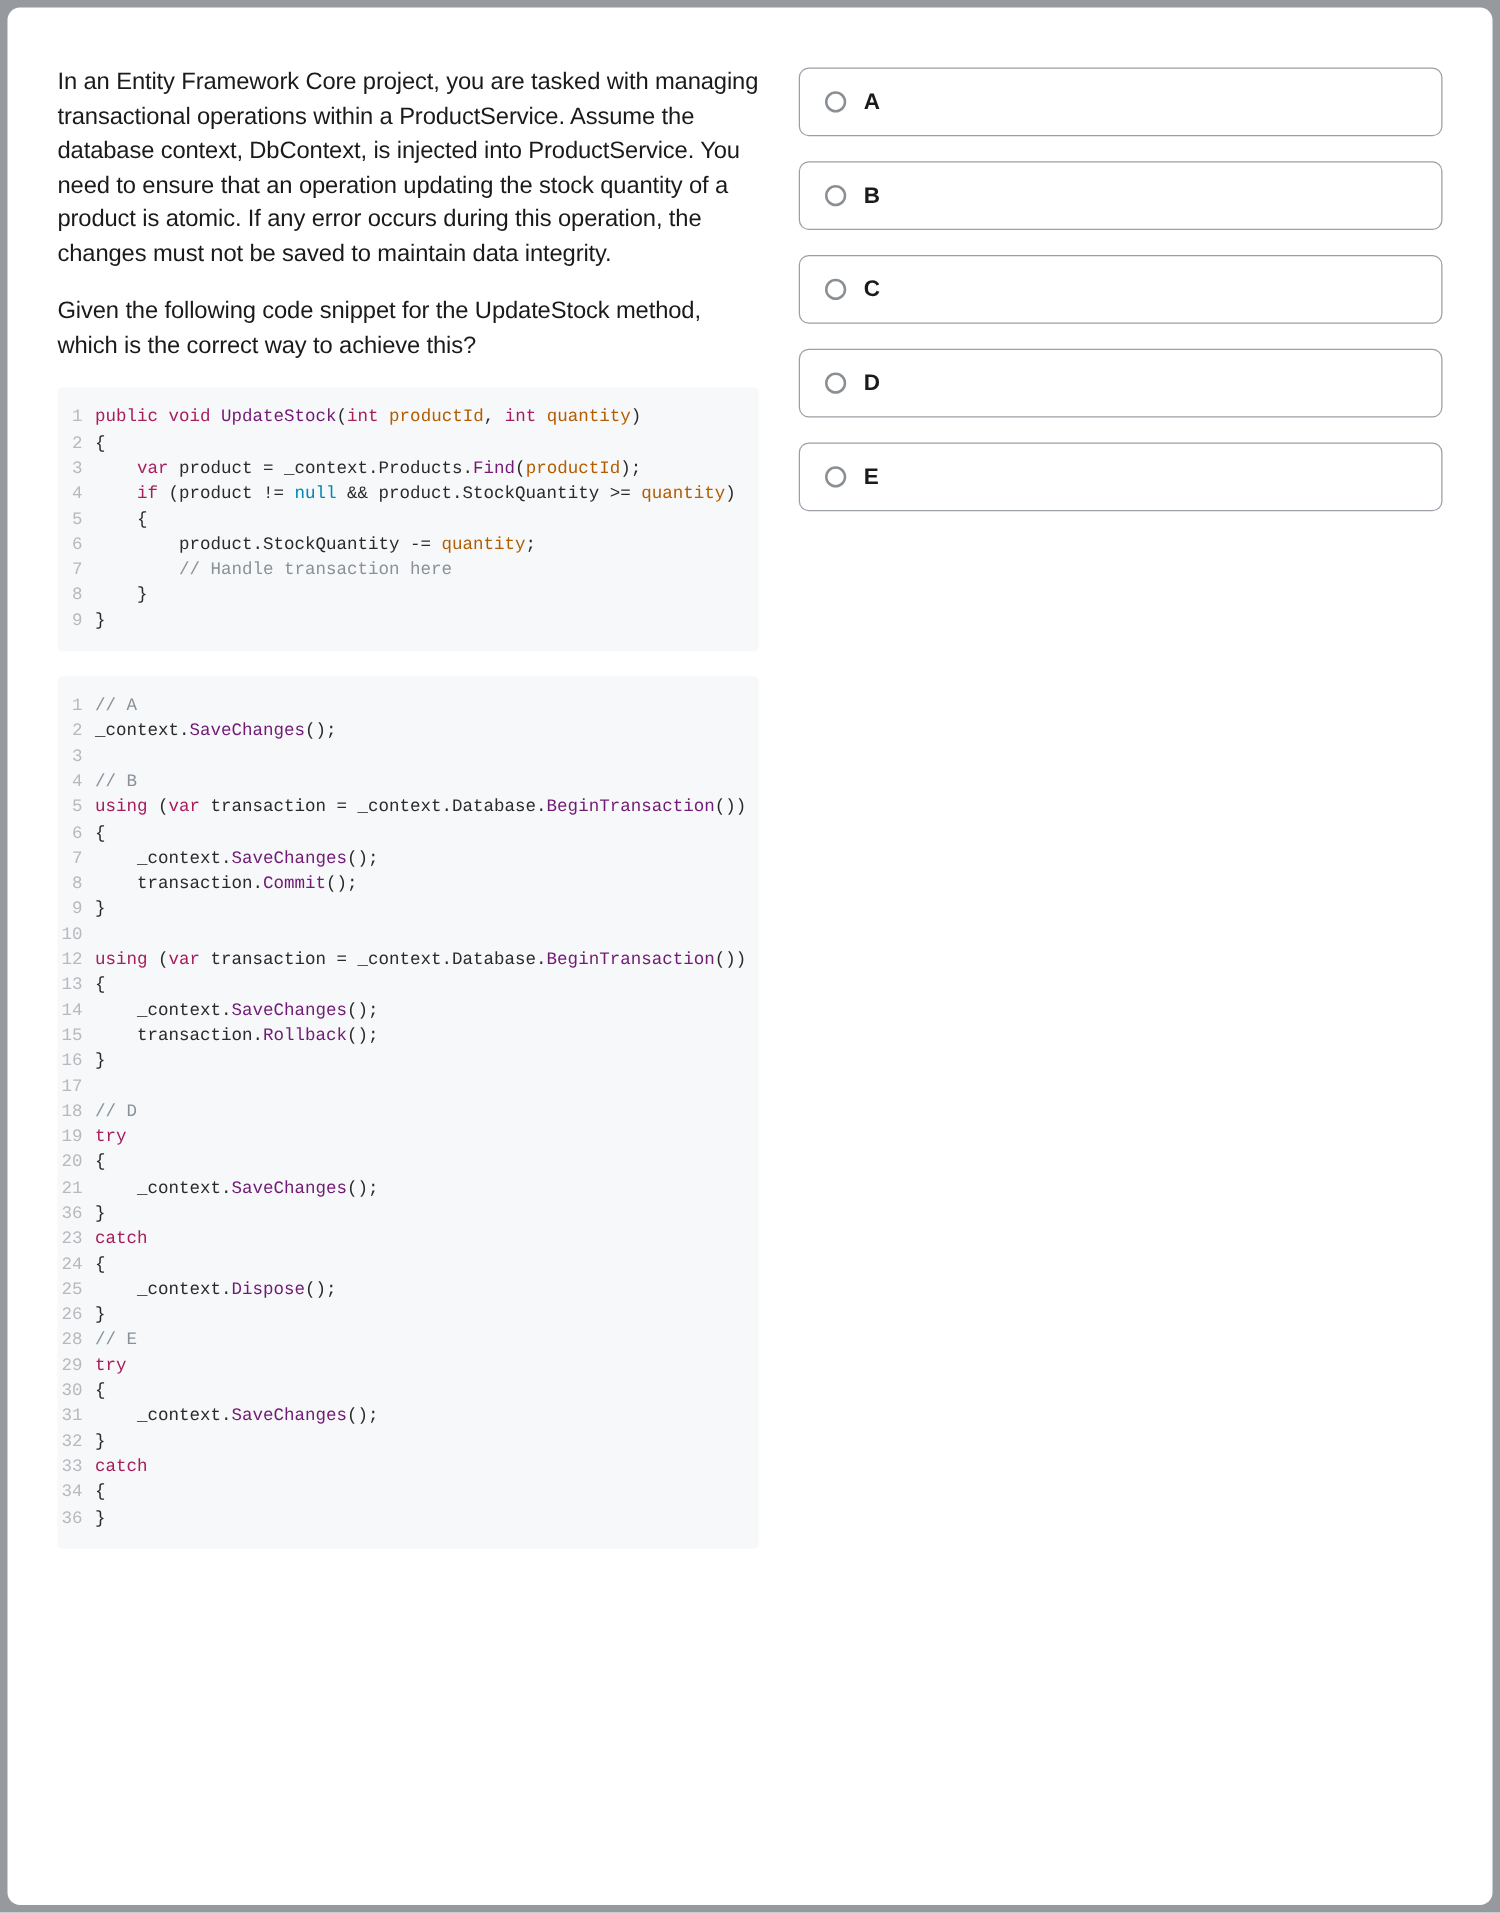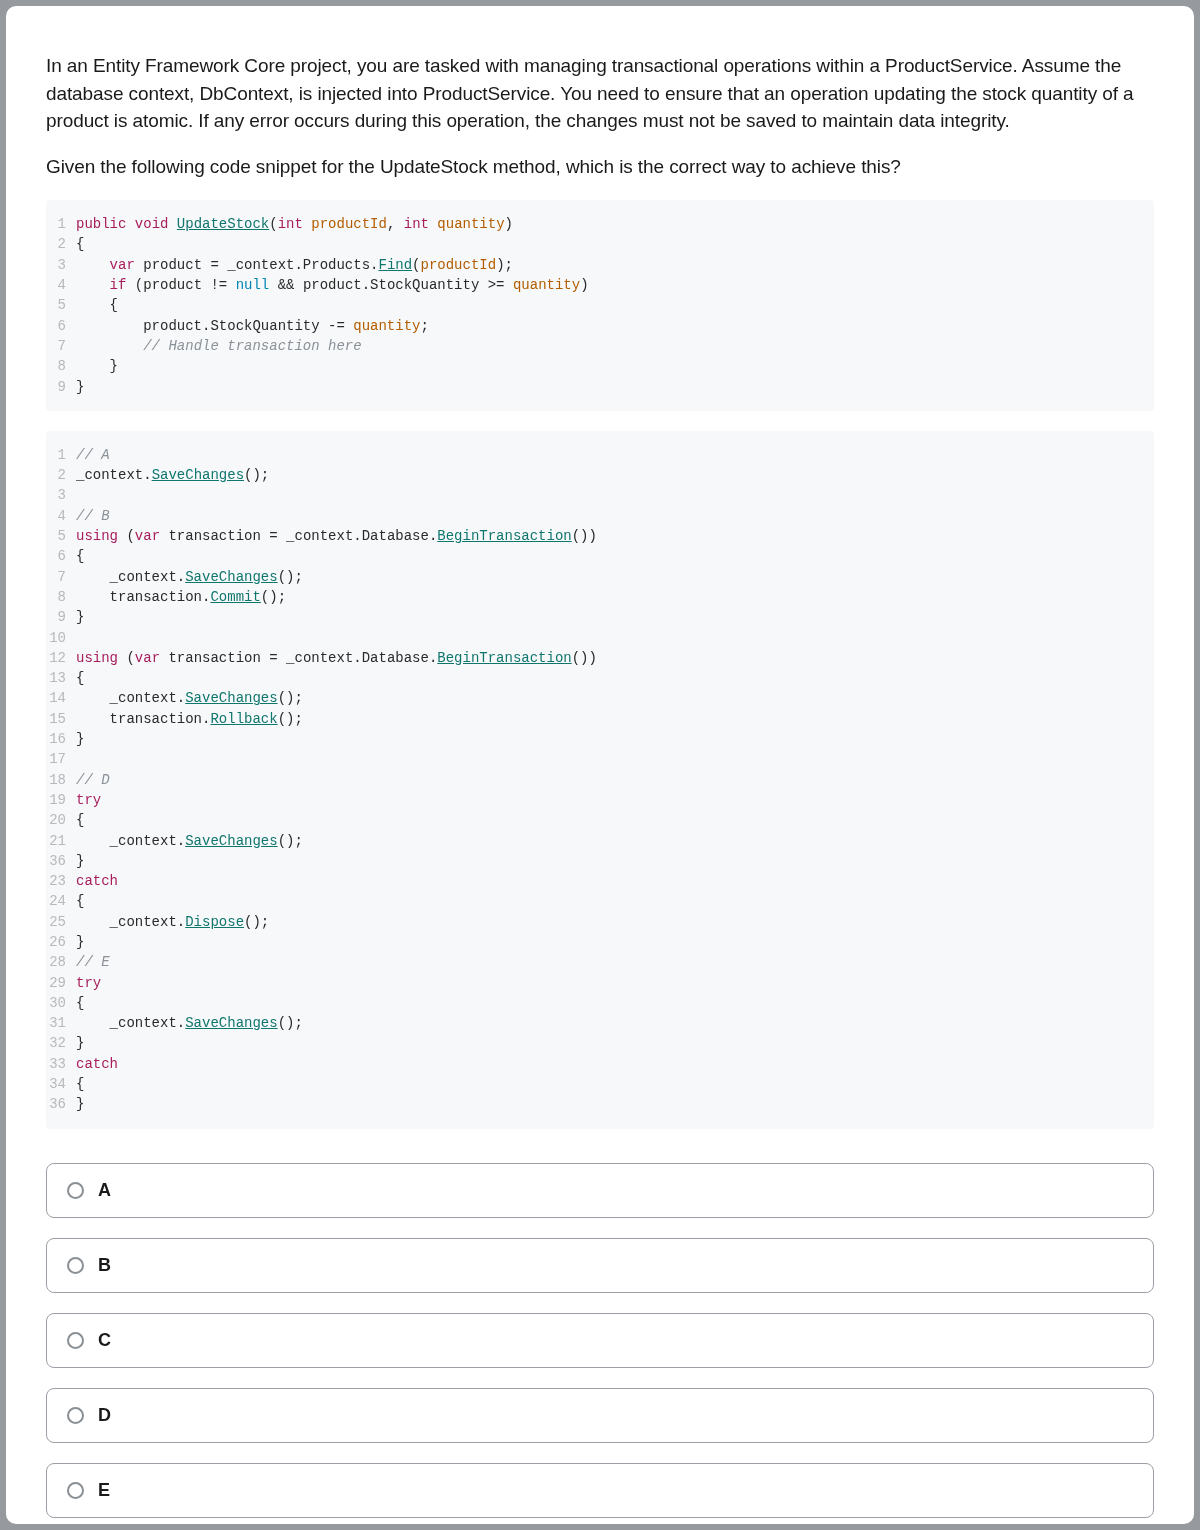--- a/index.html
+++ b/index.html
@@ -10,21 +10,20 @@
     font-family: -apple-system, BlinkMacSystemFont, "Segoe UI", Helvetica, Arial, sans-serif;
   }
   .page {
     background: #fff;
     width: 100%;
     height: 100%;
     border-radius: 10px;
     padding: 46px 40px 40px 40px;
     display: flex;
     gap: 32px;
-    flex-direction: column;
   }
   .left-col {
     flex: 0 0 560px;
   }
   .right-col {
     flex: 1;
     padding-top: 2px;
   }
   .question-text {
     font-size: 19px;
@@ -47,24 +46,24 @@
   .ln {
     flex: 0 0 28px;
     text-align: right;
     color: #b6b9bd;
     padding-right: 10px;
     user-select: none;
     font-size: 14px;
   }
   .code-content { flex: 1; color: #2a2a2a; }
   .tok-kw { color: #a71d5d; }
-  .tok-fn { color: #0f766e; text-decoration: underline; }
+  .tok-fn { color: #701a75; }
   .tok-param { color: #b35c00; }
   .tok-null { color: #0086b3; }
-  .tok-comment { color: #8a9199; font-style: italic; }
+  .tok-comment { color: #8a9199; }
   .tok-var { color: #b35c00; }
   .answer-option {
     border: 1px solid #9aa0a6;
     border-radius: 8px;
     padding: 16px 20px;
     margin-bottom: 20px;
     display: flex;
     align-items: center;
     gap: 14px;
     cursor: pointer;

